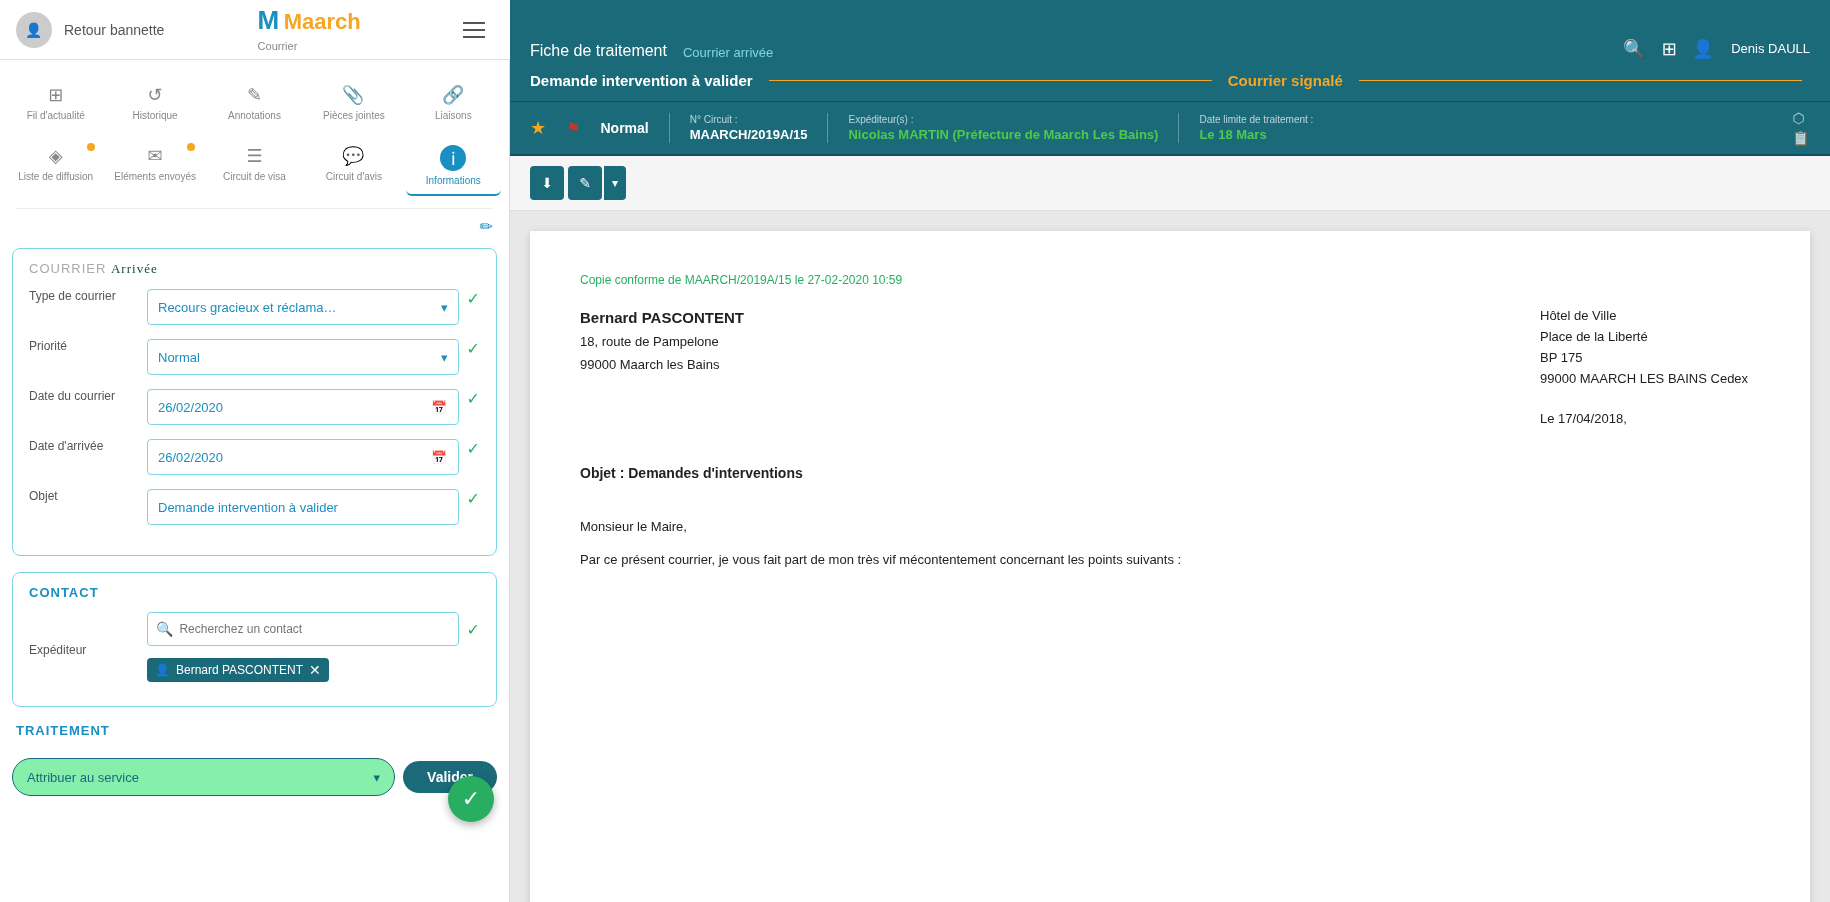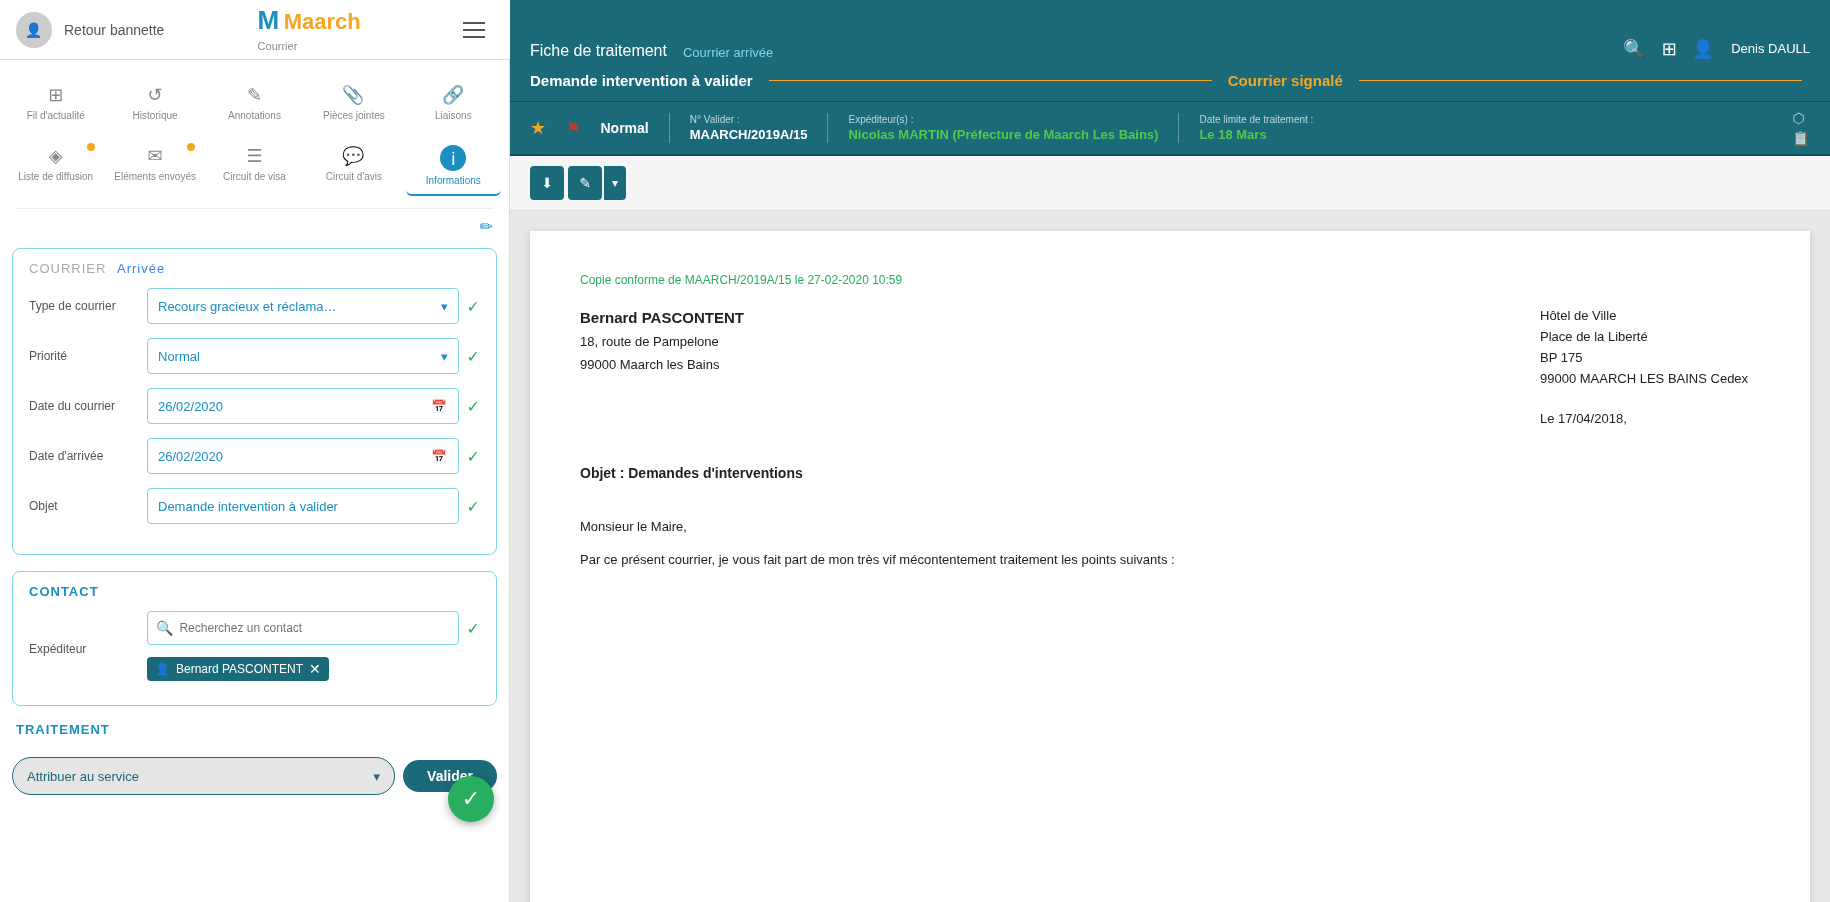--- a/index.html
+++ b/index.html
@@ -165,21 +165,21 @@
       font-size: 13px;
       font-weight: bold;
       color: #1a8fc1;
       letter-spacing: 1px;
       margin-bottom: 12px;
     }
     .section-title span { color: #aaa; font-weight: normal; }
 
     .form-row {
       display: flex;
-      align-items: center;
+      align-items: flex-start;
       margin-bottom: 14px;
       gap: 8px;
     }
     .form-label {
       font-size: 12px;
       color: #555;
       min-width: 110px;
       flex-shrink: 0;
     }
     .form-control {
@@ -264,21 +264,21 @@
       flex: 1;
       height: 38px;
       border: 1.5px solid #1a6a7a;
       border-radius: 20px;
       padding: 0 14px;
       font-size: 13px;
       color: #1a6a7a;
       display: flex;
       align-items: center;
       justify-content: space-between;
-      background: #e5e5e5;
+      background: #86efac;
       cursor: pointer;
     }
     .valider-btn {
       background: #1a6a7a;
       color: white;
       border: none;
       border-radius: 20px;
       padding: 8px 24px;
       font-size: 14px;
       cursor: pointer;
@@ -491,21 +491,21 @@
 
     <hr class="divider-line">
 
     <div class="edit-row">
       <span class="edit-icon">✏</span>
     </div>
 
     <div class="section">
       <div class="section-title">
         <span>COURRIER</span>
-        <span style="color:#3b82f6; margin-left:6px;">Arrivée</span>
+        <span style="color:#14532d; font-family:Liberation Serif, serif;">Arrivée</span>
       </div>
 
       <div class="form-row">
         <span class="form-label">Type de courrier</span>
         <div class="form-control">
           <span class="form-control-text">Recours gracieux et réclama…</span>
           <span>▾</span>
         </div>
         <span class="check-icon">✓</span>
       </div>
@@ -593,21 +593,21 @@
       <span class="signal-badge">Courrier signalé</span>
       <div class="signal-line"></div>
     </div>
 
     <div class="info-bar">
       <span class="star-icon">★</span>
       <span class="flag-icon">⚑</span>
       <span class="priority-label">Normal</span>
       <div class="info-divider"></div>
       <div class="info-field">
-        <span class="info-field-label">N° Valider :</span>
+        <span class="info-field-label">N° Circuit :</span>
         <span class="info-field-value">MAARCH/2019A/15</span>
       </div>
       <div class="info-divider"></div>
       <div class="info-field">
         <span class="info-field-label">Expéditeur(s) :</span>
         <span class="info-field-value green">Nicolas MARTIN (Préfecture de Maarch Les Bains)</span>
       </div>
       <div class="info-divider"></div>
       <div class="info-field">
         <span class="info-field-label">Date limite de traitement :</span>
@@ -640,18 +640,18 @@
             <div>BP 175</div>
             <div>99000 MAARCH LES BAINS Cedex</div>
             <div class="doc-date-sent">Le 17/04/2018,</div>
           </div>
         </div>
         <div class="doc-objet">
           <span>Objet :</span>
           <span>Demandes d'interventions</span>
         </div>
         <div class="doc-salutation">Monsieur le Maire,</div>
-        <div class="doc-body">Par ce présent courrier, je vous fait part de mon très vif mécontentement traitement les points suivants :</div>
+        <div class="doc-body">Par ce présent courrier, je vous fait part de mon très vif mécontentement concernant les points suivants :</div>
       </div>
     </div>
 
   </div>
 </div>
 
 </body></html>

